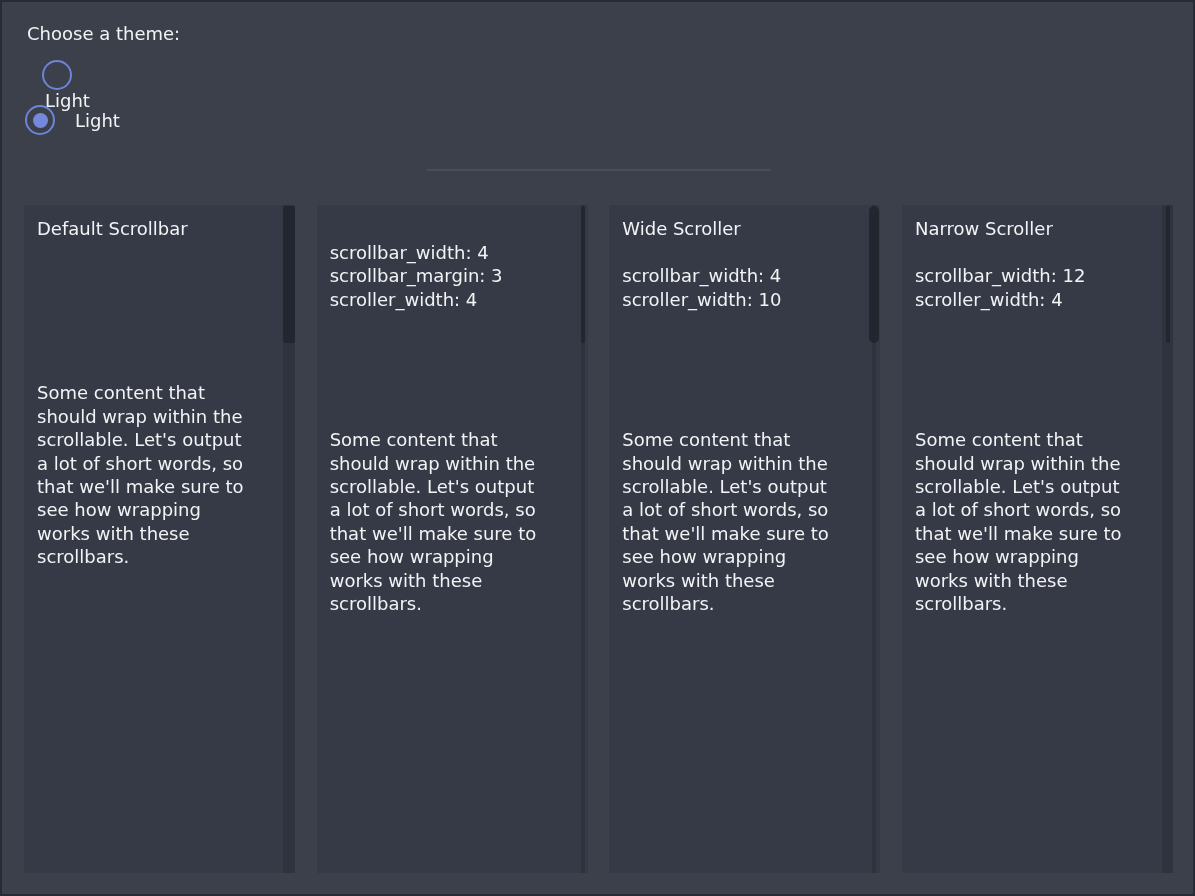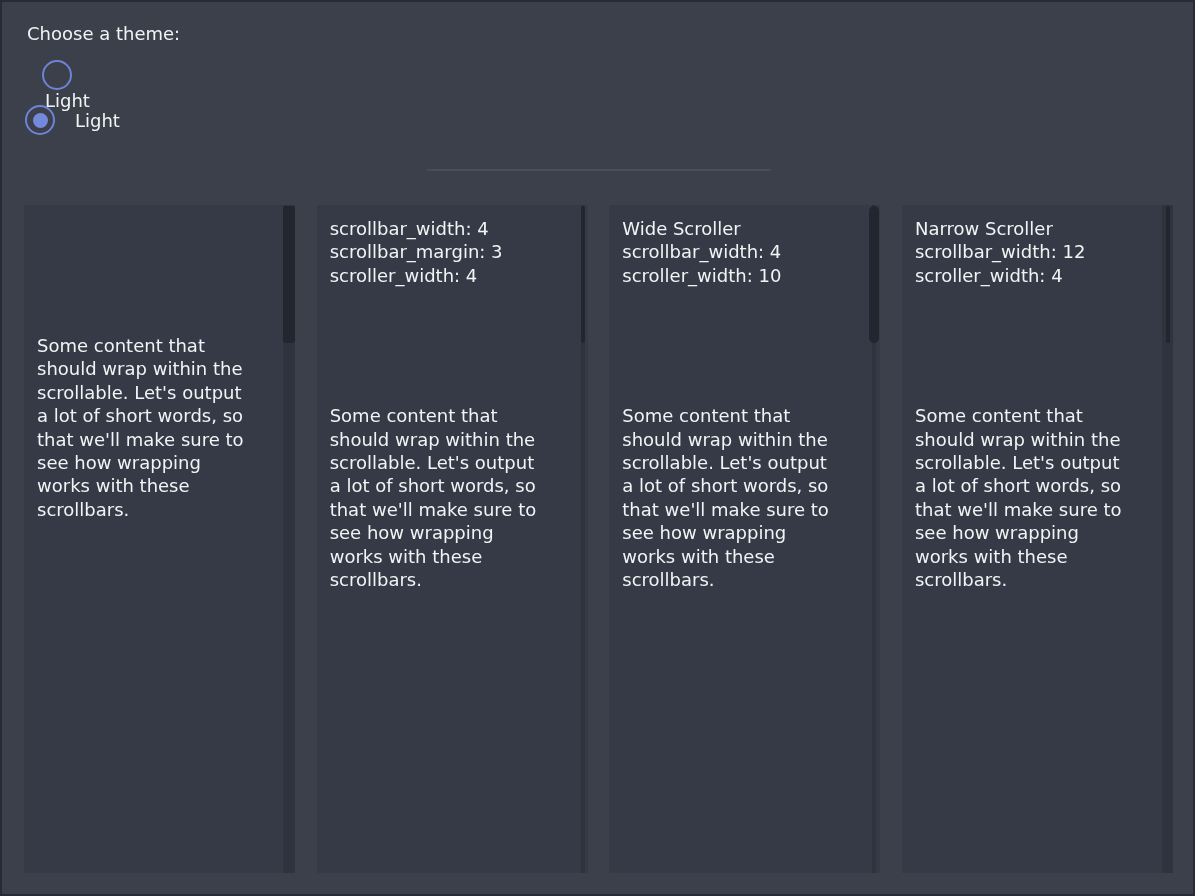--- a/index.html
+++ b/index.html
@@ -32,21 +32,21 @@
   .columns {
     position:absolute; left:24px; top:205px; width:1149px; height:668px;
     display:flex; justify-content:space-between;
   }
   .col {
     position:relative; width:271px; height:668px;
     background:#353a46; overflow:hidden;
   }
   .col-content { padding:12px 28px 0 13px; font-size:18px; line-height:23.4px; }
   .col-title  { white-space:pre-line; }
-  .col-config { white-space:pre-line; }
+  .col-config { white-space:pre-line;margin-top:24px; }
   .col-spacer { height:117px; }
   .col-body   { white-space:pre-line; }
 
   .sb-track { position:absolute; top:0; bottom:0; background:#2e333e; }
   .sb-thumb { position:absolute; top:1px; height:137px; background:#22262e; }
 
   
   .col-default .sb-track { right:0; width:12px; }
   .col-default .sb-thumb { right:0; width:12px; border-radius:3px; }
 
@@ -79,20 +79,21 @@
 </div>
 
 <div class="divider"></div>
 
 <div class="columns">
 
   <div class="col col-default">
     <div class="sb-track"></div>
     <div class="sb-thumb"></div>
     <div class="col-content">
+      <div class="col-title">Default Scrollbar</div>
       <div class="col-config"></div>
       <div class="col-spacer"></div>
       <div class="col-body">Some content that
 should wrap within the
 scrollable. Let's output
 a lot of short words, so
 that we'll make sure to
 see how wrapping
 works with these
 scrollbars.</div>

